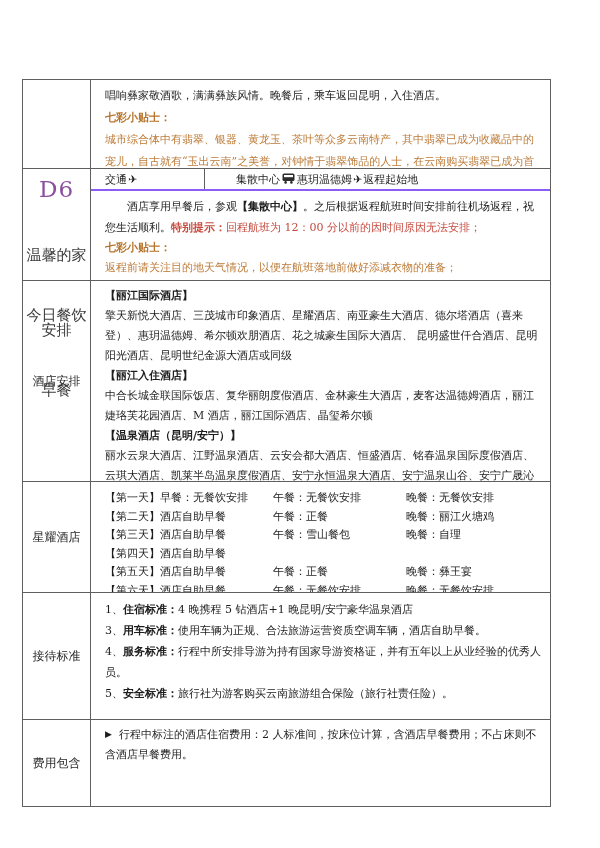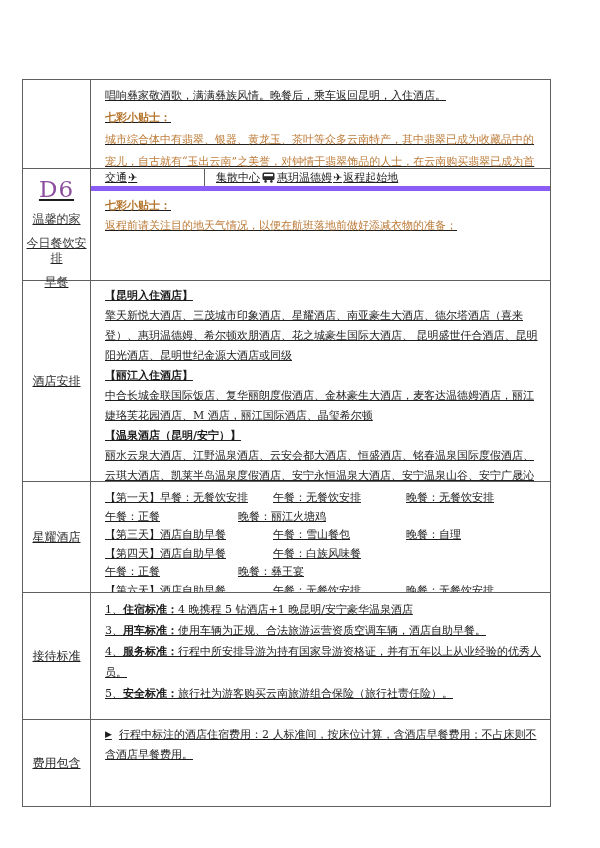--- a/index.html
+++ b/index.html
@@ -6,53 +6,52 @@
   html,body { width:600px; height:848px; background:#ffffff; }
   body {
     position:relative;
     font-family:"DejaVu Serif","Liberation Serif",serif;
     color:#1d1d1d;
     -webkit-font-smoothing:antialiased;
   }
   .doc-table {
     position:absolute; left:22px; top:79px; width:529px;
     border:1px solid #5f5f5f;
-    text-decoration:underline;
   }
   .trow { display:flex; border-bottom:1px solid #5f5f5f; }
   .trow:last-child { border-bottom:none; }
   .row-a { height:89px; }
   .row-b { height:112px; }
   .row-c { height:201px; }
   .row-d { height:111px; }
   .row-e { height:127px; }
   .row-f { height:86px; }
   .lcell {
     width:68px; flex-shrink:0;
     border-right:1px solid #5f5f5f;
     display:flex; flex-direction:column; align-items:center; justify-content:center;
-    font-size:12px; color:#2b2b2b; text-align:center;
+    font-size:12px; color:#2b2b2b; text-align:center;gap:24px;
   }
   .ccell { flex:1; padding:5px 8px 0 14px; font-size:11px; overflow:hidden; }
   .row-b .ccell { padding:0; display:flex; flex-direction:column; }
 
   
   .row-a .ccell p { line-height:22px; }
   .tip-title { color:#b5742c; font-weight:bold; }
   .tip-body  { color:#bd7b38; }
 
   
   .d6-cell { justify-content:flex-start; padding-top:6px; }
   .d6-code {
     font-size:23px; color:#8b4f9e; line-height:28px; letter-spacing:1px;
   }
-  .d6-sub { font-size:12px; color:#3a3a3a; line-height:15px; margin-top:9px; }
-
-  
-  .transport { height:22px; border-bottom:5px solid #8b5cf6; display:flex; flex-shrink:0; }
+  .d6-sub { font-size:15px; color:#3a3a3a; line-height:15px; margin-top:21px; }
+
+  
+  .transport { height:22px; border-bottom:2px solid #8b5cf6; display:flex; flex-shrink:0;gap:20px; }
   .t-label {
     width:114px; flex-shrink:0; border-right:1px solid #5f5f5f;
     display:flex; align-items:center; padding-left:14px; font-size:11px;
   }
   .t-value { flex:1; display:flex; align-items:center; padding-left:11px; font-size:11px; }
   .plane { font-family:"DejaVu Sans",sans-serif; font-size:11px; margin:0 1px; }
   .bus-icon { display:inline-block; margin:0 2px; position:relative; top:1px; }
 
   
   .b2 { padding:5px 8px 0 14px; font-size:11px; }
@@ -115,65 +114,67 @@
                 <rect x="2" y="2" width="9" height="2.2" fill="#ffffff"></rect>
                 <circle cx="3.6" cy="9.4" r="1.3" fill="#2b2b2b"></circle>
                 <circle cx="9.4" cy="9.4" r="1.3" fill="#2b2b2b"></circle>
               </svg></span>
             <span>惠玥温德姆</span>
             <span class="plane">✈</span>
             <span>返程起始地</span>
         </div>
       </div>
       <div class="b2">
+        <p class="para"><span>酒店享用早餐后，参观</span><span class="bold">【集散中心】</span><span>。之后根据返程航班时间安排前往机场返程，祝您生活顺利。</span><span class="alert-label">特别提示：</span><span class="alert-body">回程航班为 12：00 分以前的因时间原因无法安排；</span></p>
         <p class="tline tip-title">七彩小贴士：</p>
         <p class="tline tip-body">返程前请关注目的地天气情况，以便在航班落地前做好添减衣物的准备；</p>
       </div>
     </div>
   </div>
 
   <div class="trow row-c">
     <div class="lcell">
       <span>酒店安排</span>
     </div>
     <div class="ccell">
-      <p class="bold">【昆明入住酒店】</p>
+      <p class="bold">【丽江国际酒店】</p>
       <p>擎天新悦大酒店、三茂城市印象酒店、星耀酒店、南亚豪生大酒店、德尔塔酒店（喜来登）、惠玥温德姆、希尔顿欢朋酒店、花之城豪生国际大酒店、 昆明盛世仟合酒店、昆明阳光酒店、昆明世纪金源大酒店或同级</p>
       <p class="bold">【丽江入住酒店】</p>
       <p>中合长城金联国际饭店、复华丽朗度假酒店、金林豪生大酒店，麦客达温德姆酒店，丽江婕珞芙花园酒店、M 酒店，丽江国际酒店、晶玺希尔顿</p>
       <p class="bold">【温泉酒店（昆明/安宁）】</p>
       <p>丽水云泉大酒店、江野温泉酒店、云安会都大酒店、恒盛酒店、铭春温泉国际度假酒店、云琪大酒店、凯莱半岛温泉度假酒店、安宁永恒温泉大酒店、安宁温泉山谷、安宁广晟沁园温泉酒店或同级</p>
 
     </div>
   </div>
 
   <div class="trow row-d">
     <div class="lcell">
       <span>星耀酒店</span>
     </div>
     <div class="ccell">
       <div class="meal-line">
         <span class="m1"><span>【第一天】</span><span>早餐：无餐饮安排</span></span>
         <span class="m2">午餐：无餐饮安排</span>
         <span class="m3">晚餐：无餐饮安排</span>
       </div>
       <div class="meal-line">
+        <span class="m1"><span>【第二天】</span><span>酒店自助早餐</span></span>
         <span class="m2">午餐：正餐</span>
         <span class="m3">晚餐：丽江火塘鸡</span>
       </div>
       <div class="meal-line">
         <span class="m1"><span>【第三天】</span><span>酒店自助早餐</span></span>
         <span class="m2">午餐：雪山餐包</span>
         <span class="m3">晚餐：自理</span>
       </div>
       <div class="meal-line">
         <span class="m1"><span>【第四天】</span><span>酒店自助早餐</span></span>
-        <span class="m2">午餐：白族风味餐</span>
-      </div>
-      <div class="meal-line">
+      </div>
+      <div class="meal-line">
+        <span class="m1"><span>【第五天】</span><span>酒店自助早餐</span></span>
         <span class="m2">午餐：正餐</span>
         <span class="m3">晚餐：彝王宴</span>
       </div>
       <div class="meal-line">
         <span class="m1"><span>【第六天】</span><span>酒店自助早餐</span></span>
         <span class="m2">午餐：无餐饮安排</span>
         <span class="m3">晚餐：无餐饮安排</span>
       </div>
     </div>
   </div>

